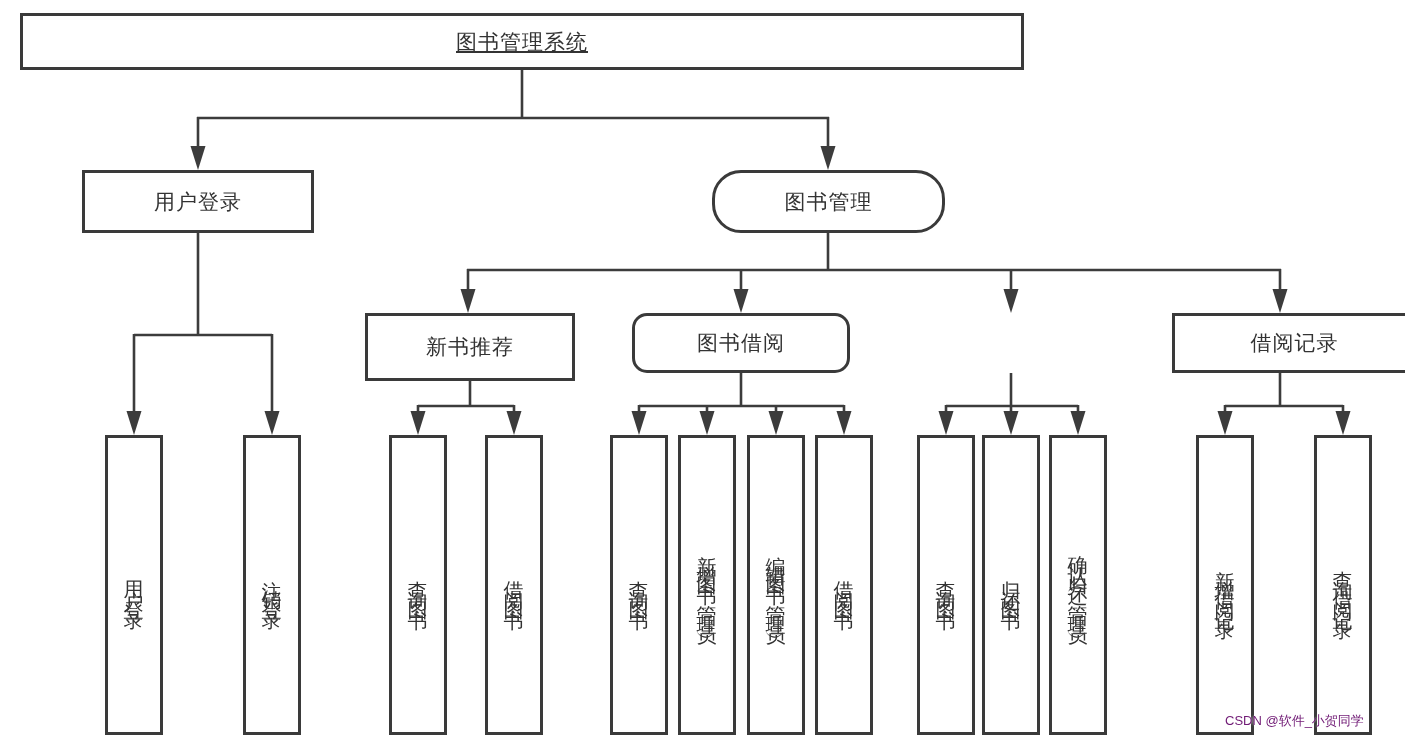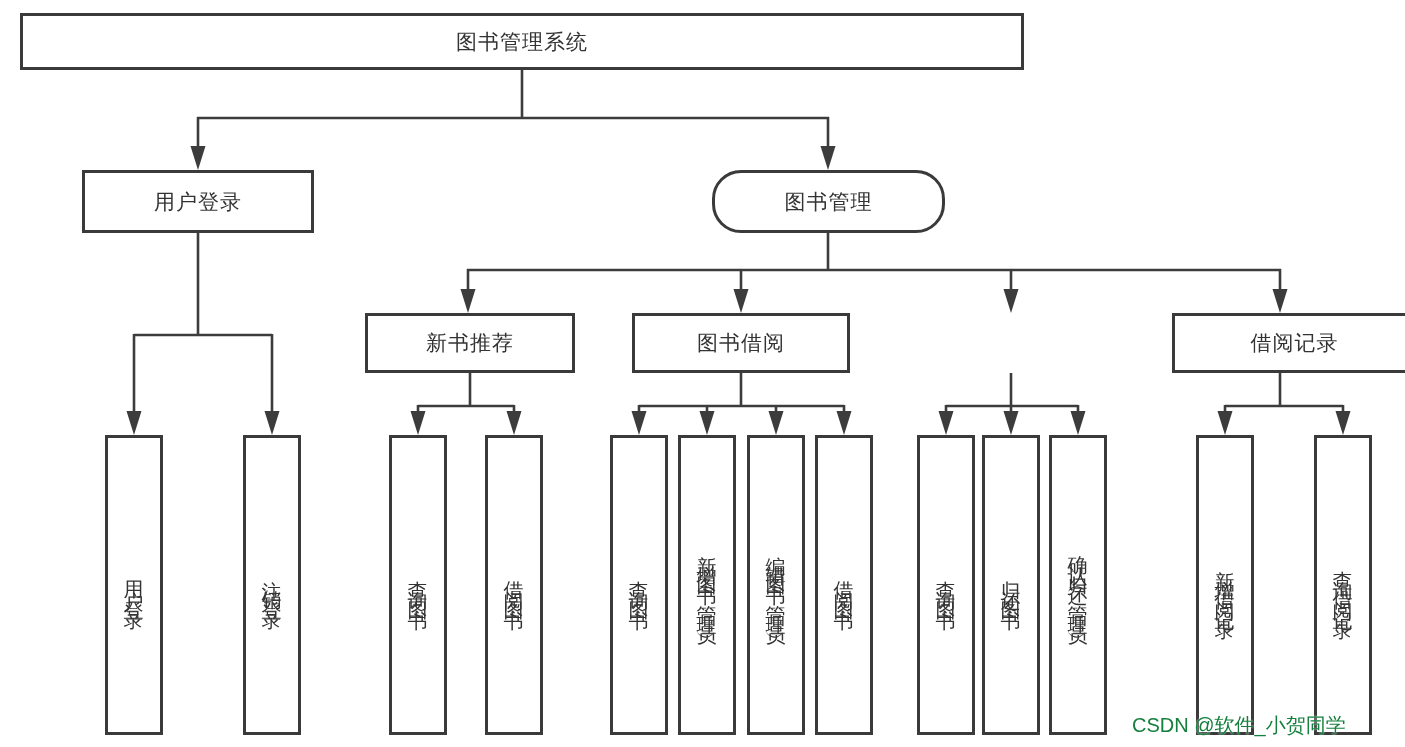--- a/index.html
+++ b/index.html
@@ -38,24 +38,24 @@
   .vlabel {
     writing-mode: vertical-rl;
     text-orientation: mixed;
     font-size: 20px;
     letter-spacing: 10px;
     line-height: 1;
     color: #333333;
   }
   .watermark {
     position: absolute;
-    left: 1132px;
+    left: 1225px;
     top: 712px;
-    font-size: 20px;
-    color: #15803d;
+    font-size: 13px;
+    color: #701a75;
     text-shadow: 0 0 2px #ffffff;
     white-space: nowrap;
     z-index: 5;
   }
 </style>
 </head>
 <body>
 
 <div class="stage">
 
@@ -114,35 +114,35 @@
     <polygon points="1078,435 1070.5,411 1085.5,411"></polygon>
 
     <line x1="1280" y1="373" x2="1280" y2="406"></line>
     <line x1="1225" y1="406" x2="1343" y2="406"></line>
     <line x1="1225" y1="405" x2="1225" y2="414"></line>
     <line x1="1343" y1="405" x2="1343" y2="414"></line>
     <polygon points="1225,435 1217.5,411 1232.5,411"></polygon>
     <polygon points="1343,435 1335.5,411 1350.5,411"></polygon>
   </svg>
 
-  <div class="box" style="left:20px; top:13px; width:1004px; height:57px;">
+  <div class="box" style="left:20px; top:13px; width:1004px; height:57px;text-decoration:underline;">
     <span class="hlabel">图书管理系统</span>
   </div>
 
   <div class="box" style="left:82px; top:170px; width:232px; height:63px;">
     <span class="hlabel">用户登录</span>
   </div>
   <div class="box" style="left:712px; top:170px; width:233px; height:63px;border-radius:29px;">
     <span class="hlabel">图书管理</span>
   </div>
 
-  <div class="box" style="left:365px; top:313px; width:210px; height:60px;">
+  <div class="box" style="left:365px; top:313px; width:210px; height:68px;">
     <span class="hlabel">新书推荐</span>
   </div>
-  <div class="box" style="left:632px; top:313px; width:218px; height:60px;">
+  <div class="box" style="left:632px; top:313px; width:218px; height:60px;border-radius:15px;">
     <span class="hlabel">图书借阅</span>
   </div>
   <div class="box" style="left:1172px; top:313px; width:245px; height:60px;">
     <span class="hlabel">借阅记录</span>
   </div>
 
   <div class="box leaf" style="left:105px;">
     <span class="vlabel">用户登录</span>
   </div>
   <div class="box leaf" style="left:243px;">

